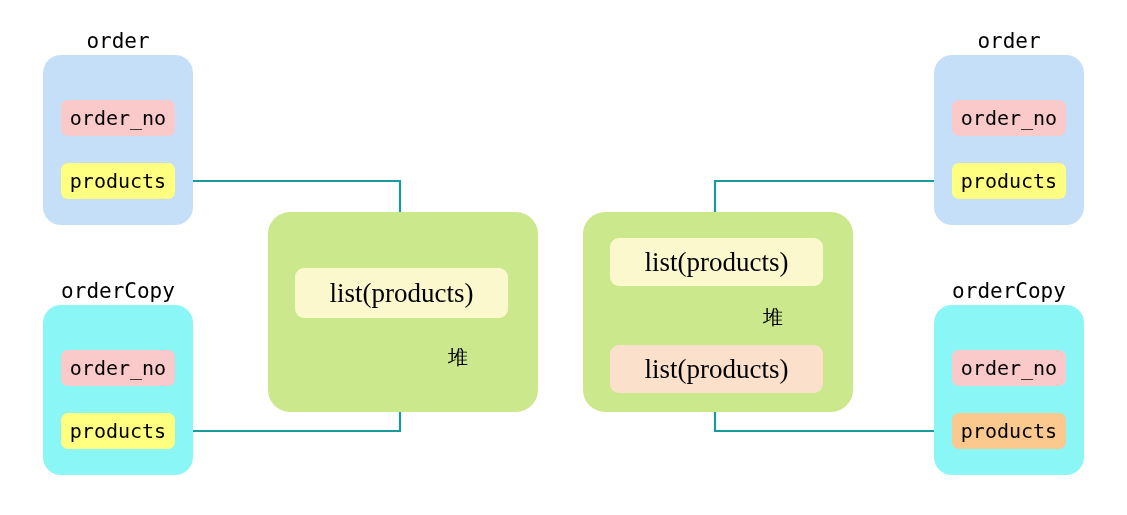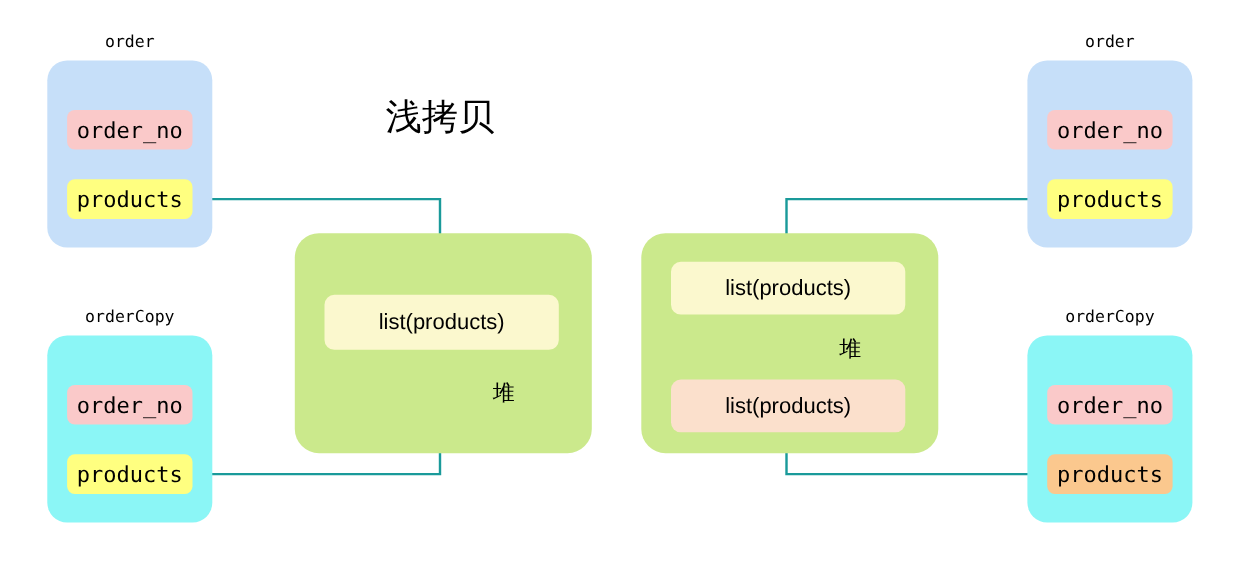--- a/index.html
+++ b/index.html
@@ -26,21 +26,21 @@
   .card {
     border-radius: 18px;
     box-sizing: border-box;
     padding-left: 44px;
   }
   .card.blue  { background: #c6dff9; }
   .card.cyan  { background: #8bf6f6; }
 
   .card-title {
     font-family: "DejaVu Sans Mono", "Liberation Mono", monospace;
-    font-size: 15px;
+    font-size: 21px;
     color: #000000;
     text-align: center;
     white-space: nowrap;
     letter-spacing: 0px;
   }
 
   .field {
     border-radius: 7px;
     box-sizing: border-box;
     display: flex;
@@ -66,22 +66,22 @@
     font-size: 20px;
     color: #000000;
     white-space: nowrap;
   }
   .listbox {
     border-radius: 9px;
     box-sizing: border-box;
     display: flex;
     align-items: center;
     justify-content: center;
-    font-family: Liberation Sans, sans-serif;
-    font-size: 20px;
+    font-family: Liberation Serif, serif;
+    font-size: 27px;
     color: #000000;
     white-space: nowrap;
   }
   .listbox.cream { background: #fbf8ce; }
   .listbox.peach { background: #fbe0cc; }
 
   
   .section-title {
     font-family: "DejaVu Serif", "Liberation Serif", serif;
     font-size: 33px;
@@ -116,21 +116,20 @@
 
     <path d="M176,181 L400,181 L400,265" fill="none" stroke="#1a9a9a" stroke-width="2.2" marker-end="url(#ah-down)"></path>
 
     <path d="M176,431 L400,431 L400,325" fill="none" stroke="#1a9a9a" stroke-width="2.2" marker-end="url(#ah-up)"></path>
 
     <path d="M946,181 L715,181 L715,234" fill="none" stroke="#1a9a9a" stroke-width="2.2" marker-end="url(#ah-down)"></path>
 
     <path d="M946,431 L715,431 L715,400" fill="none" stroke="#1a9a9a" stroke-width="2.2" marker-end="url(#ah-up)"></path>
   </svg>
 
-  <div class="abs section-title" style="left:300px; top:84px; width:200px;">浅拷贝</div>
 
 
   <div class="abs card-title" style="left:43px; top:29px; width:150px;">order</div>
 
   <div class="abs card blue" style="left:43px; top:55px; width:150px; height:170px;">
     <div class="abs field pink" style="left:18px; top:45px; width:114px; height:36px;">order_no</div>
     <div class="abs field yellow" style="left:18px; top:108px; width:114px; height:36px;">products</div>
   </div>
 
   <div class="abs card-title" style="left:43px; top:279px; width:150px;">orderCopy</div>

